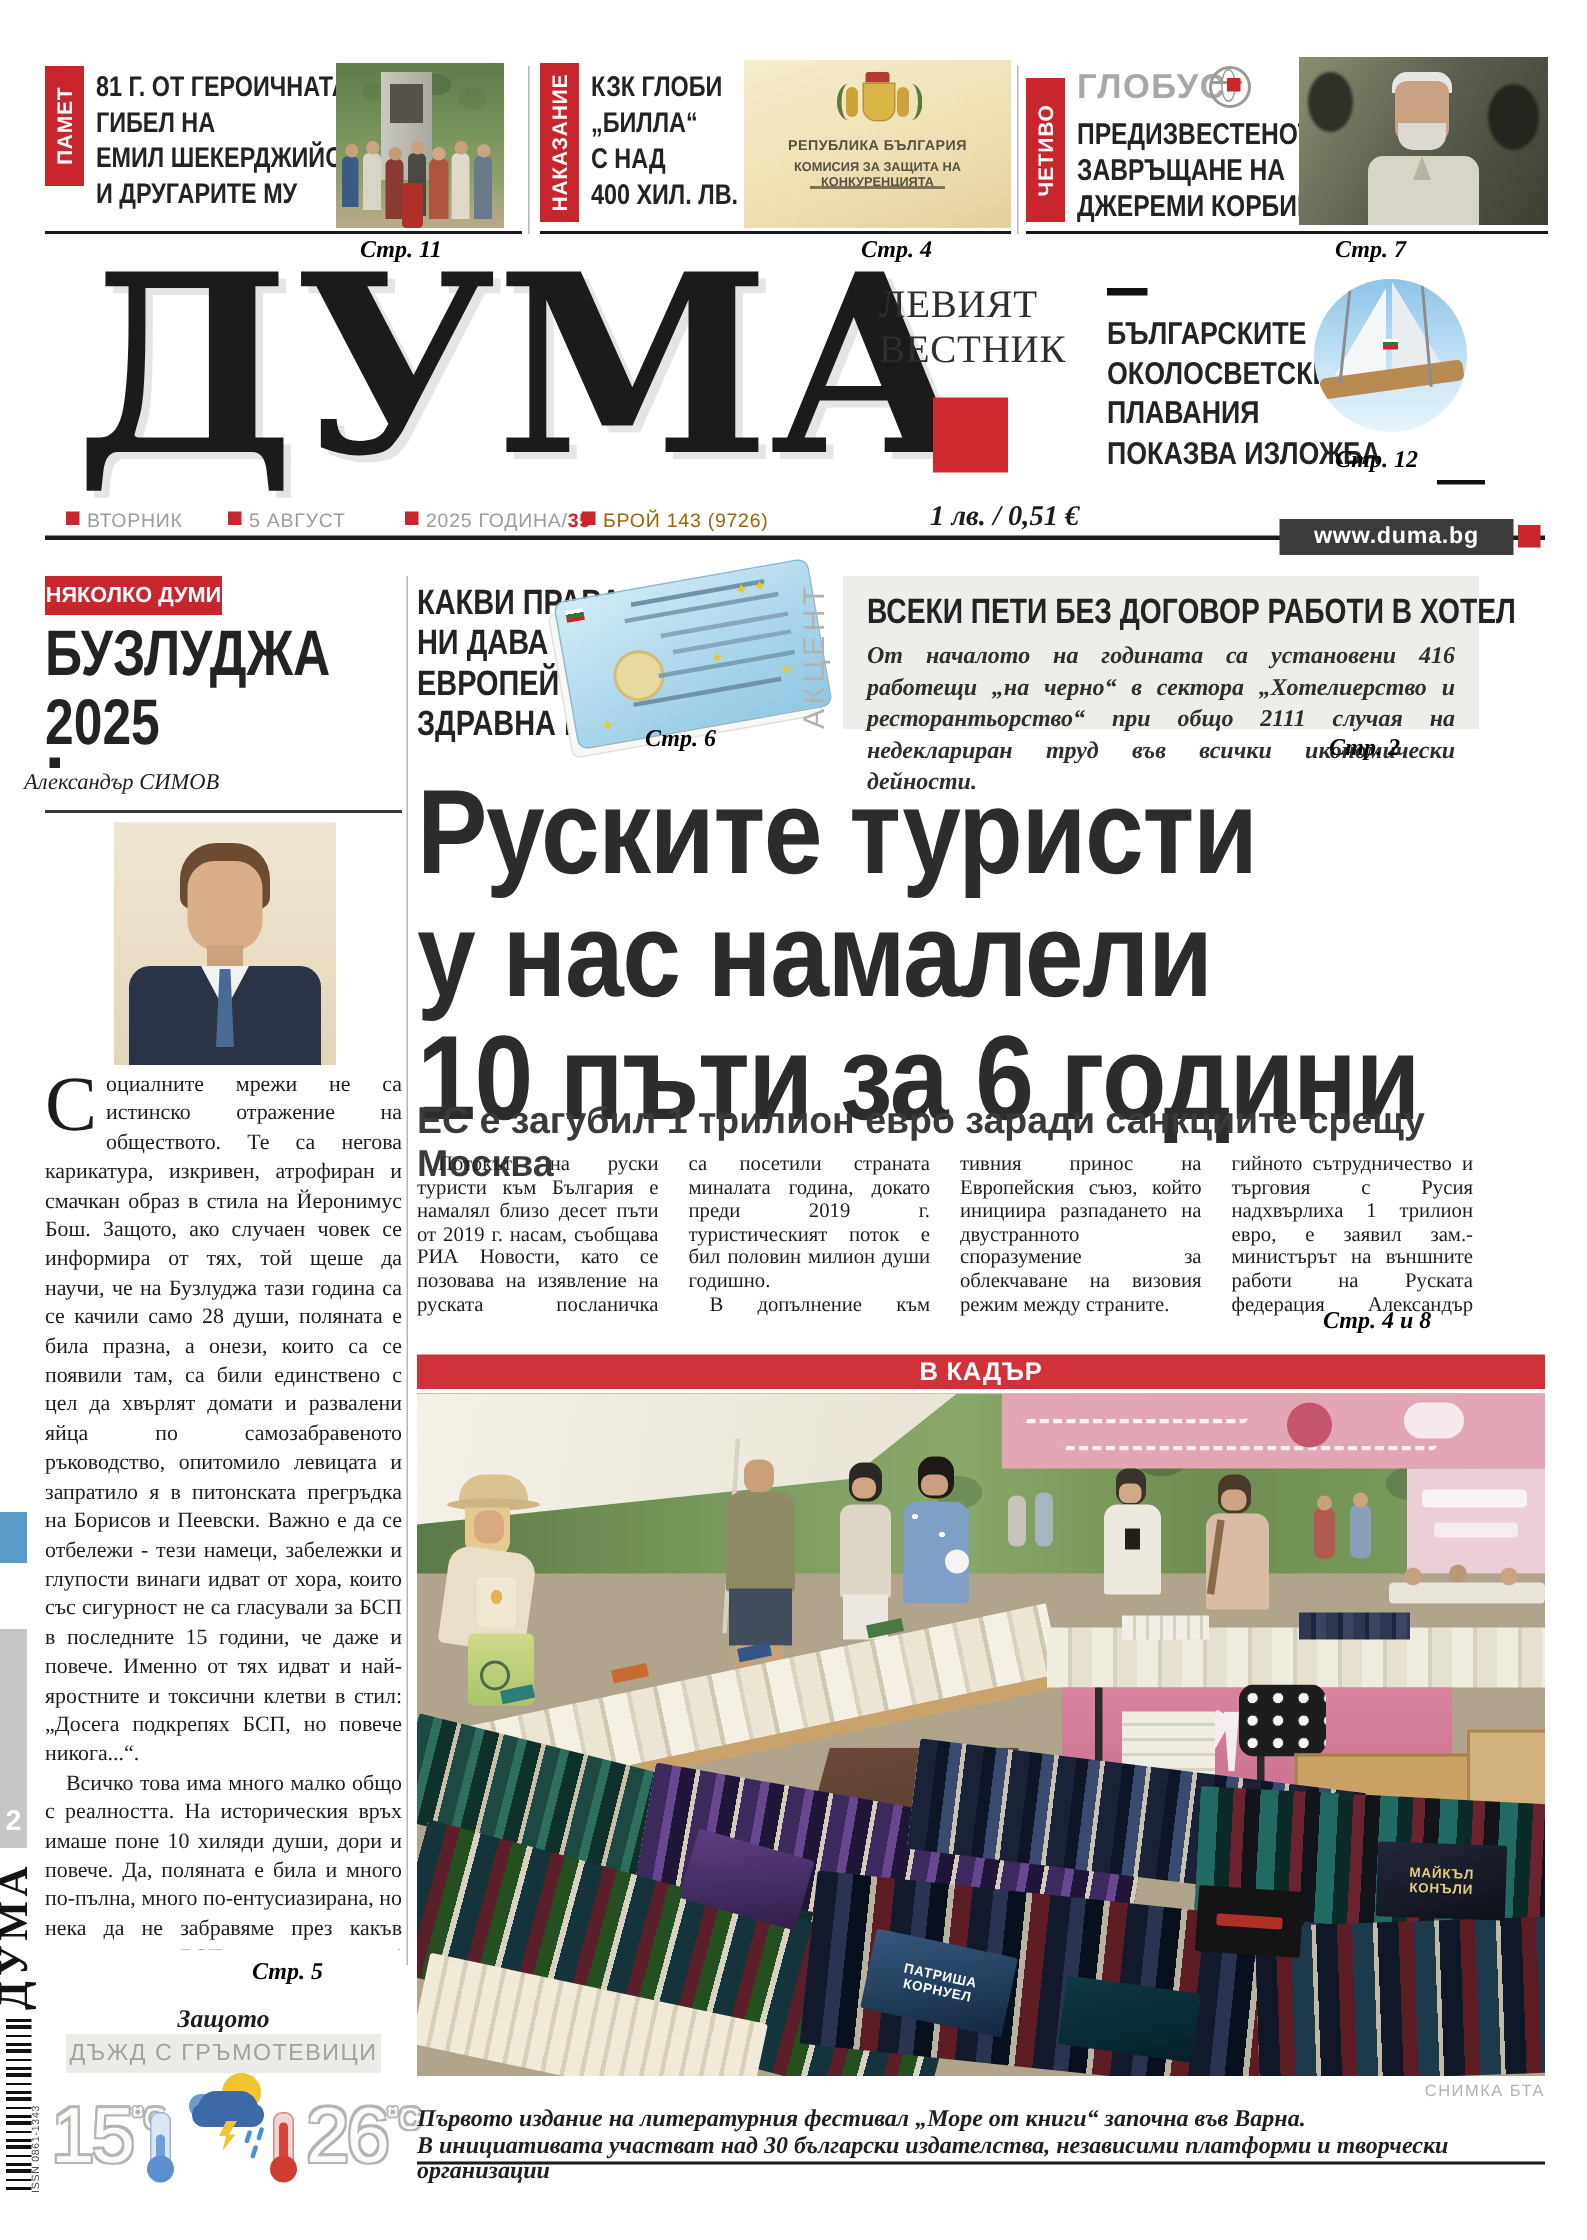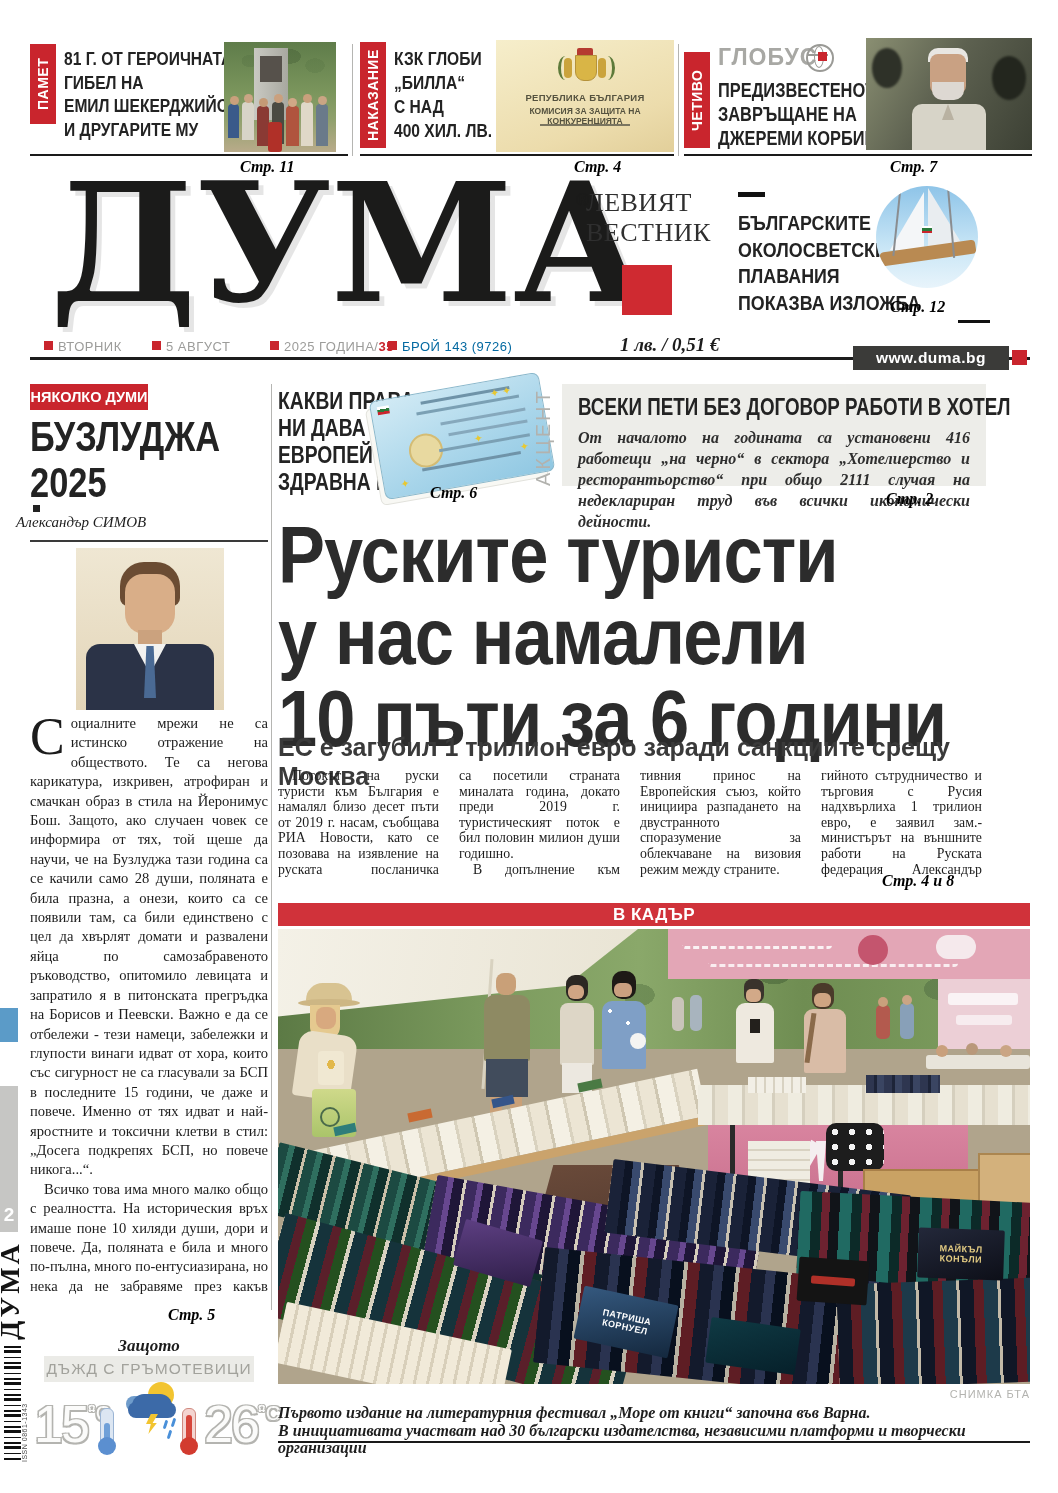--- a/index.html
+++ b/index.html
@@ -155,21 +155,21 @@
   <div class="abs" style="left:958px;top:320px;width:32px;height:3px;background:#111;"></div>
 
   <div>
     <div class="abs" style="left:44px;top:341px;width:9px;height:9px;background:#c9252d;"></div>
     <div class="abs" style="left:58px;top:339px;font-size:13px;color:#9c9c9a;letter-spacing:.5px;">ВТОРНИК</div>
     <div class="abs" style="left:152px;top:341px;width:9px;height:9px;background:#c9252d;"></div>
     <div class="abs" style="left:166px;top:339px;font-size:13px;color:#9c9c9a;letter-spacing:.5px;">5 АВГУСТ</div>
     <div class="abs" style="left:270px;top:341px;width:9px;height:9px;background:#c9252d;"></div>
     <div class="abs" style="left:284px;top:339px;font-size:13px;color:#9c9c9a;letter-spacing:.5px;"><span>2025 ГОДИНА/</span><span style="color:#c9252d;font-weight:700;">35</span></div>
     <div class="abs" style="left:388px;top:341px;width:9px;height:9px;background:#c9252d;"></div>
-    <div class="abs" style="left:402px;top:339px;font-size:13px;color:#0369a1;letter-spacing:.5px;">БРОЙ 143 (9726)</div>
+    <div class="abs" style="left:402px;top:339px;font-size:13px;color:#a16207;letter-spacing:.5px;">БРОЙ 143 (9726)</div>
     <div class="abs serif" style="left:620px;top:334px;font-size:19px;font-style:italic;font-weight:700;color:#1c1c1c;">1 лв. / 0,51 €</div>
     <div class="abs" style="left:30px;top:357px;width:1000px;height:2.5px;background:#1c1c1c;"></div>
     <div class="abs" style="left:853px;top:346px;width:156px;height:24px;background:#3b3b39;color:#fff;font-weight:700;font-size:15.5px;text-align:center;line-height:24px;letter-spacing:.5px;z-index:3;">www.duma.bg</div>
     <div class="abs" style="left:1012px;top:350px;width:15px;height:15px;background:#c9252d;z-index:3;"></div>
   </div>
 
   <div class="abs" style="left:30px;top:384px;width:118px;height:26px;background:#c9252d;color:#fff;font-weight:700;font-size:14.5px;text-align:center;line-height:26px;">НЯКОЛКО ДУМИ</div>
   <div class="abs cond" style="left:30px;top:413px;font-size:43px;line-height:46px;transform:scaleX(.8);">
     <span>БУЗЛУДЖА</span>
       <span>2025</span>

